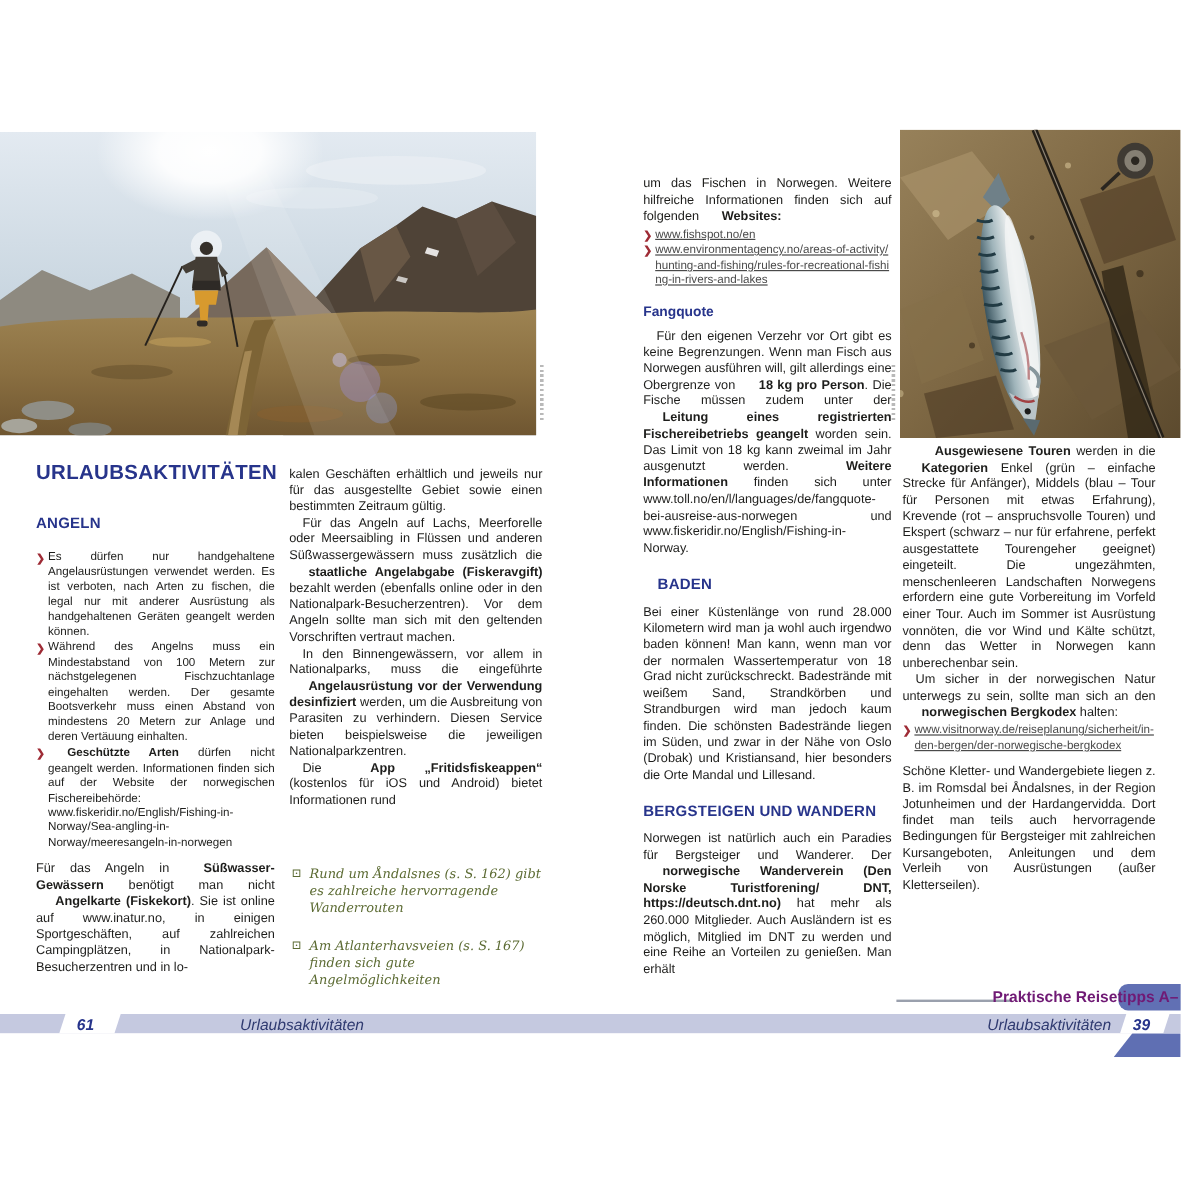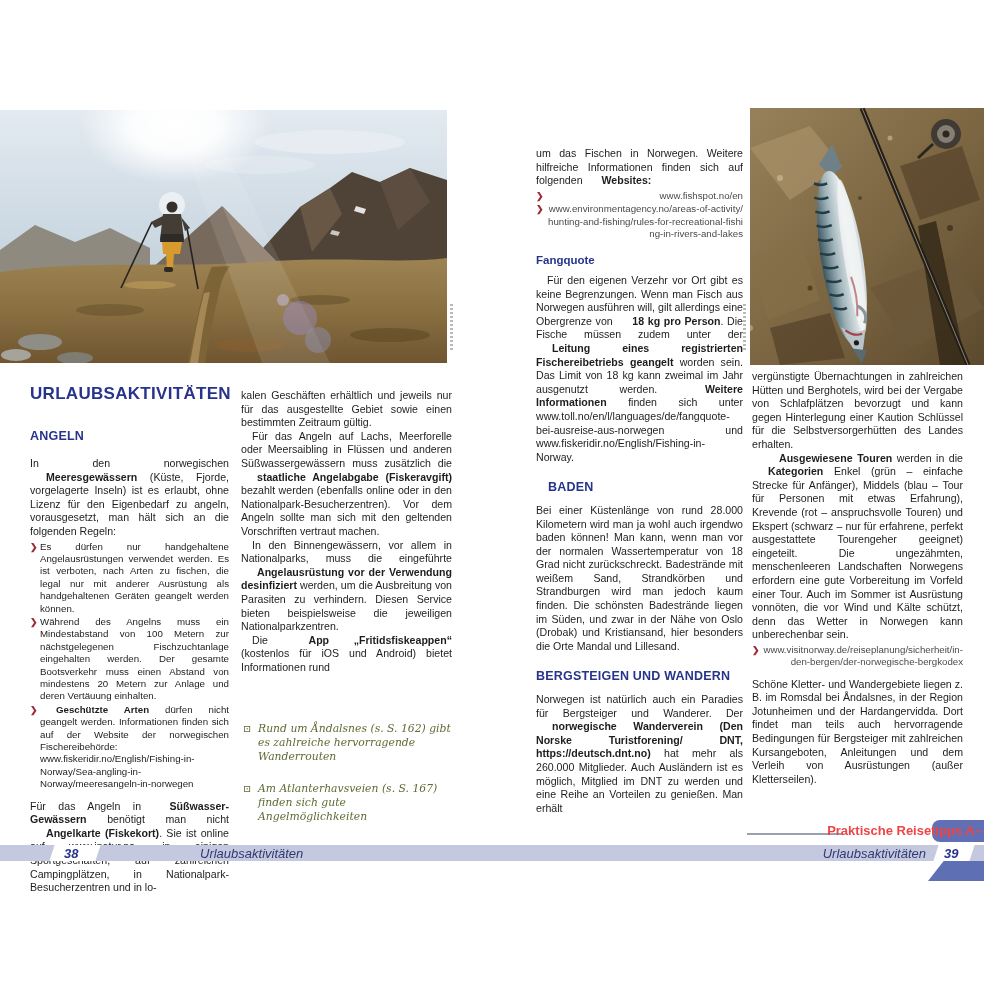--- a/index.html
+++ b/index.html
@@ -13,33 +13,33 @@
   .col{font-size:10.6px;line-height:13.6px;text-align:justify;}
   .col p{margin:0 0 0 0;}
   .col p.gap{margin-top:9px;}
   .col p.indent{text-indent:11px;}
   .b{font-weight:700;padding-left:16px;}
   
   .bullets{margin:2px 0 0 0;}
   .bullet{display:flex;font-size:9.7px;line-height:12.4px;margin:1px 0;}
   .bullet .arrow{color:#9e2b35;font-weight:700;font-size:9px;flex:0 0 10px;line-height:12.4px;}
   .bullet .btxt{flex:1;text-align:justify;}
-  .bullet .url{color:#4a4a4a;word-break:break-all;text-align:right;}
+  .bullet .url{color:#4a4a4a;word-break:break-all;text-align:left;text-decoration:underline;}
   
   .notes{font-family:"DejaVu Serif",serif;font-style:italic;font-size:10.8px;line-height:14px;color:#5c6b33;}
   .note{margin-bottom:18px;display:flex;}
   .note .nicon{flex:0 0 15px;font-style:normal;font-size:10px;color:#5c6b33;}
   
   .fbar{left:0;top:845px;width:984px;height:16px;background:#c5c9e0;}
   .numbox{top:845px;height:16px;background:#ffffff;transform:skewX(-18deg);}
   .pagenum{font-size:13px;font-weight:700;font-style:italic;color:#27348b;top:846px;}
   .flabel{font-size:13px;font-style:italic;color:#2f3a70;top:846px;}
   .chapline{left:747px;top:833px;width:96px;height:2px;background:#9aa0ad;}
   .chaptab{left:932px;top:820px;width:52px;height:22px;background:#6170b4;border-radius:8px 0 0 8px;}
-  .chaplabel{right:2px;top:823px;font-size:13px;font-weight:700;color:#ef4444;white-space:nowrap;}
+  .chaplabel{right:2px;top:823px;font-size:13px;font-weight:700;color:#701a75;white-space:nowrap;}
   .wedge{left:928px;top:861px;width:56px;height:20px;background:#5f6fb3;clip-path:polygon(28% 0,100% 0,100% 100%,0 100%);}
   
   .photo{overflow:hidden;}
   .credit{width:3px;height:46px;background:repeating-linear-gradient(to bottom,#b9b9b9 0 2px,#ffffff 2px 4px);}
 </style>
 </head>
 <body>
 
 <div class="abs photo" style="left:0;top:110px;width:447px;height:253px;">
   <svg width="447" height="253" viewBox="0 0 447 253" preserveAspectRatio="none">
@@ -157,21 +157,20 @@
       <path d="M100,200 q10,8 4,18" stroke="#87969c" stroke-width="3" fill="none"></path>
     </g>
   </svg>
 </div>
 <div class="abs credit" style="left:743px;top:304px;"></div>
 
 <h1 class="abs headline" style="left:30px;top:384px;margin:0;">URLAUBSAKTIVITÄTEN</h1>
 <h2 class="abs sechead" style="left:30px;top:429px;margin:0;text-align:center;">ANGELN</h2>
 
 <div class="abs col" style="left:30px;top:457px;width:199px;">
-  <p><span>In den norwegischen </span><span class="b">Meeresgewässern</span><span> (Küste, Fjorde, vorgelagerte Inseln) ist es erlaubt, ohne Lizenz für den Eigenbedarf zu angeln, vorausgesetzt, man hält sich an die folgenden Regeln:</span></p>
   <div class="bullets">
     <div class="bullet">
       <span class="arrow">❯</span>
       <span class="btxt"><span>Es dürfen nur handgehaltene Angelausrüstungen verwendet werden. Es ist verboten, nach Arten zu fischen, die legal nur mit anderer Ausrüstung als handgehaltenen Geräten geangelt werden können.</span></span>
     </div>
     <div class="bullet">
       <span class="arrow">❯</span>
       <span class="btxt"><span>Während des Angelns muss ein Mindestabstand von 100 Metern zur nächstgelegenen Fischzuchtanlage eingehalten werden. Der gesamte Bootsverkehr muss einen Abstand von mindestens 20 Metern zur Anlage und deren Vertäuung einhalten.</span></span>
     </div>
     <div class="bullet">
@@ -214,37 +213,37 @@
   </div>
   <h3 class="subhead">Fangquote</h3>
   <p class="indent"><span>Für den eigenen Verzehr vor Ort gibt es keine Begrenzungen. Wenn man Fisch aus Norwegen ausführen will, gilt allerdings eine Obergrenze von </span><span class="b">18 kg pro Person</span><span>. Die Fische müssen zudem unter der </span><span class="b">Leitung eines registrierten Fischereibetriebs geangelt</span><span> worden sein. Das Limit von 18 kg kann zweimal im Jahr ausgenutzt werden. </span><span class="b">Weitere Informationen</span><span> finden sich unter www.toll.no/en/l/languages/de/fangquote-bei-ausreise-aus-norwegen und www.fiskeridir.no/English/Fishing-in-Norway.</span></p>
   <h2 class="sechead" style="margin:17px 0 9px 12px;">BADEN</h2>
   <p><span>Bei einer Küstenlänge von rund 28.000 Kilometern wird man ja wohl auch irgendwo baden können! Man kann, wenn man vor der normalen Wassertemperatur von 18 Grad nicht zurückschreckt. Badestrände mit weißem Sand, Strandkörben und Strandburgen wird man jedoch kaum finden. Die schönsten Badestrände liegen im Süden, und zwar in der Nähe von Oslo (Drobak) und Kristiansand, hier besonders die Orte Mandal und Lillesand.</span></p>
   <h2 class="sechead" style="margin:17px 0 9px 0;">BERGSTEIGEN UND WANDERN</h2>
   <p><span>Norwegen ist natürlich auch ein Paradies für Bergsteiger und Wanderer. Der </span><span class="b">norwegische Wanderverein (Den Norske Turistforening/ DNT, https://deutsch.dnt.no)</span><span> hat mehr als 260.000 Mitglieder. Auch Ausländern ist es möglich, Mitglied im DNT zu werden und eine Reihe an Vorteilen zu genießen. Man erhält</span></p>
 </div>
 
 <div class="abs col" style="left:752px;top:370px;width:211px;">
-  <p><span>vergünstigte Übernachtungen in zahlreichen Hütten und Berghotels, wird bei der Vergabe von Schlafplätzen bevorzugt und kann gegen Hinterlegung einer Kaution Schlüssel für die Selbstversorgerhütten des Landes erhalten.</span></p>
   <p class="indent"><span class="b">Ausgewiesene Touren</span><span> werden in die </span><span class="b">Kategorien</span><span> Enkel (grün – einfache Strecke für Anfänger), Middels (blau – Tour für Personen mit etwas Erfahrung), Krevende (rot – anspruchsvolle Touren) und Ekspert (schwarz – nur für erfahrene, perfekt ausgestattete Tourengeher geeignet) eingeteilt. Die ungezähmten, menschenleeren Landschaften Norwegens erfordern eine gute Vorbereitung im Vorfeld einer Tour. Auch im Sommer ist Ausrüstung vonnöten, die vor Wind und Kälte schützt, denn das Wetter in Norwegen kann unberechenbar sein.</span></p>
+  <p class="indent"><span>Um sicher in der norwegischen Natur unterwegs zu sein, sollte man sich an den </span><span class="b">norwegischen Bergkodex</span><span> halten:</span></p>
   <div class="bullets">
     <div class="bullet">
       <span class="arrow">❯</span>
       <span class="btxt url">www.visitnorway.de/reiseplanung/sicherheit/in-den-bergen/der-norwegische-bergkodex</span>
     </div>
   </div>
   <p class="gap"><span>Schöne Kletter- und Wandergebiete liegen z. B. im Romsdal bei Åndalsnes, in der Region Jotunheimen und der Hardangervidda. Dort findet man teils auch hervorragende Bedingungen für Bergsteiger mit zahlreichen Kursangeboten, Anleitungen und dem Verleih von Ausrüstungen (außer Kletterseilen).</span></p>
 </div>
 
 <div class="abs chapline"></div>
 <div class="abs chaptab"></div>
 <div class="abs chaplabel">Praktische Reisetipps A–</div>
 
 <div class="abs fbar"></div>
 
 <div class="abs numbox" style="left:52px;width:46px;"></div>
-<div class="abs pagenum" style="left:64px;">38</div>
+<div class="abs pagenum" style="left:64px;">61</div>
 <div class="abs flabel" style="left:200px;">Urlaubsaktivitäten</div>
 
 <div class="abs flabel" style="right:58px;">Urlaubsaktivitäten</div>
 <div class="abs numbox" style="left:936px;width:36px;"></div>
 <div class="abs pagenum" style="left:944px;text-align:center;">39</div>
 <div class="abs wedge"></div>
 
 </body></html>

